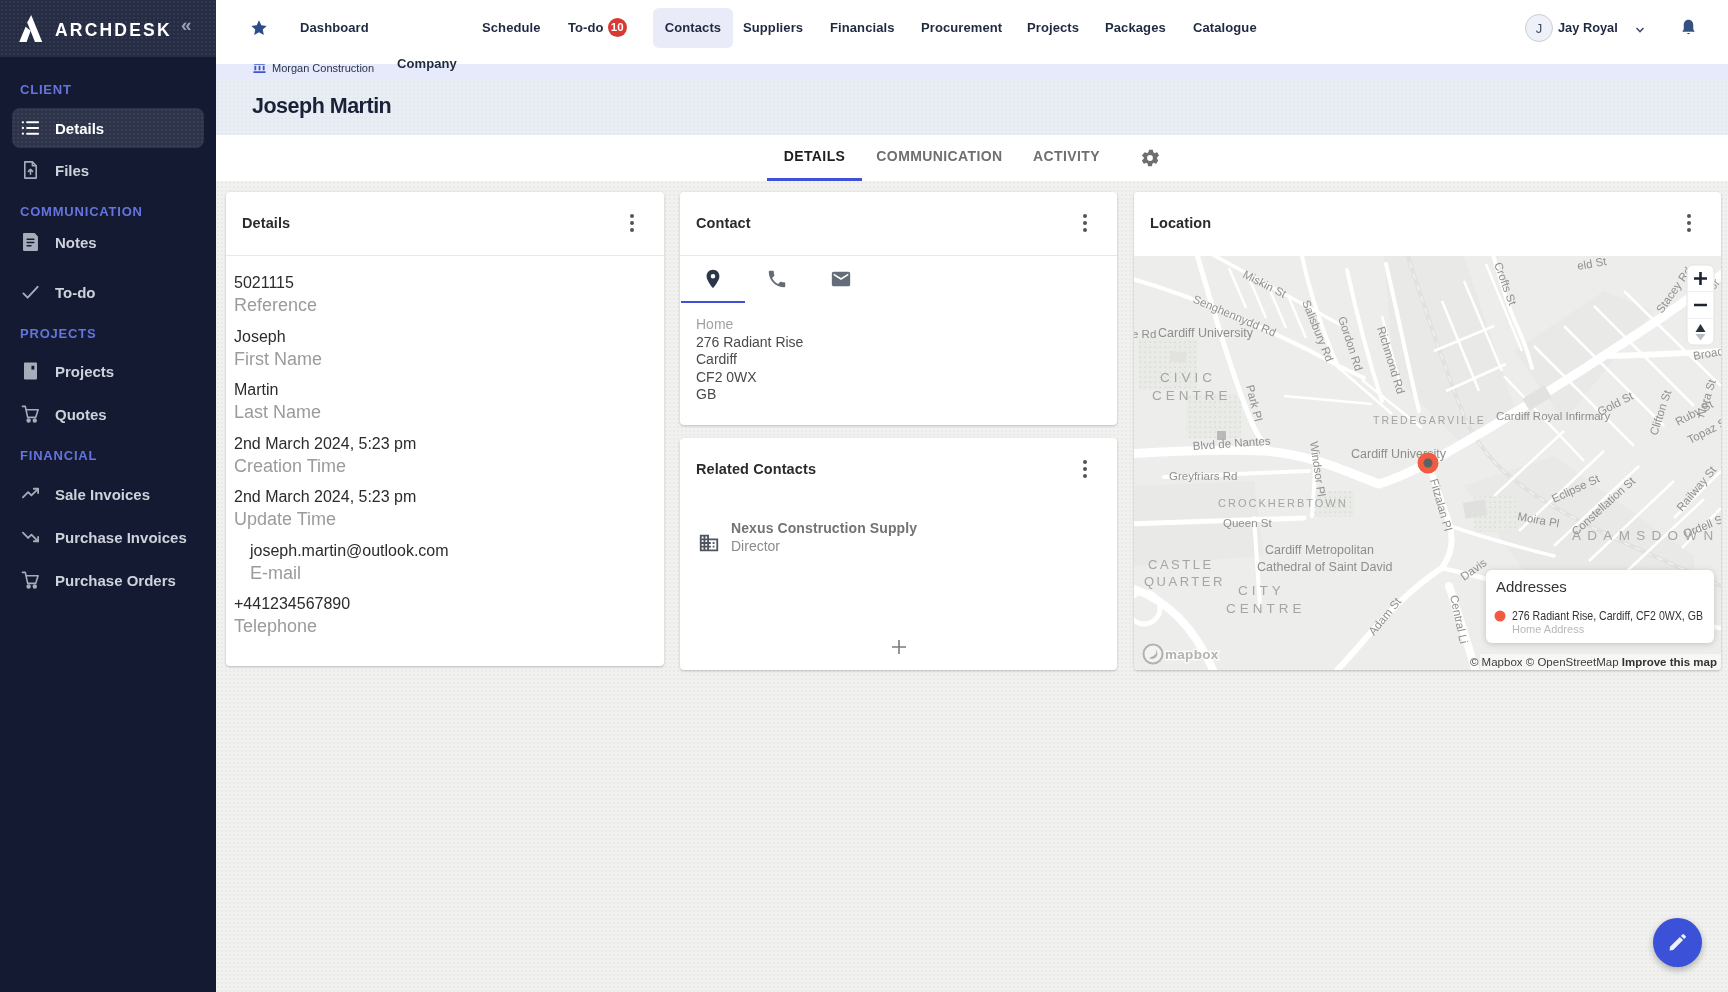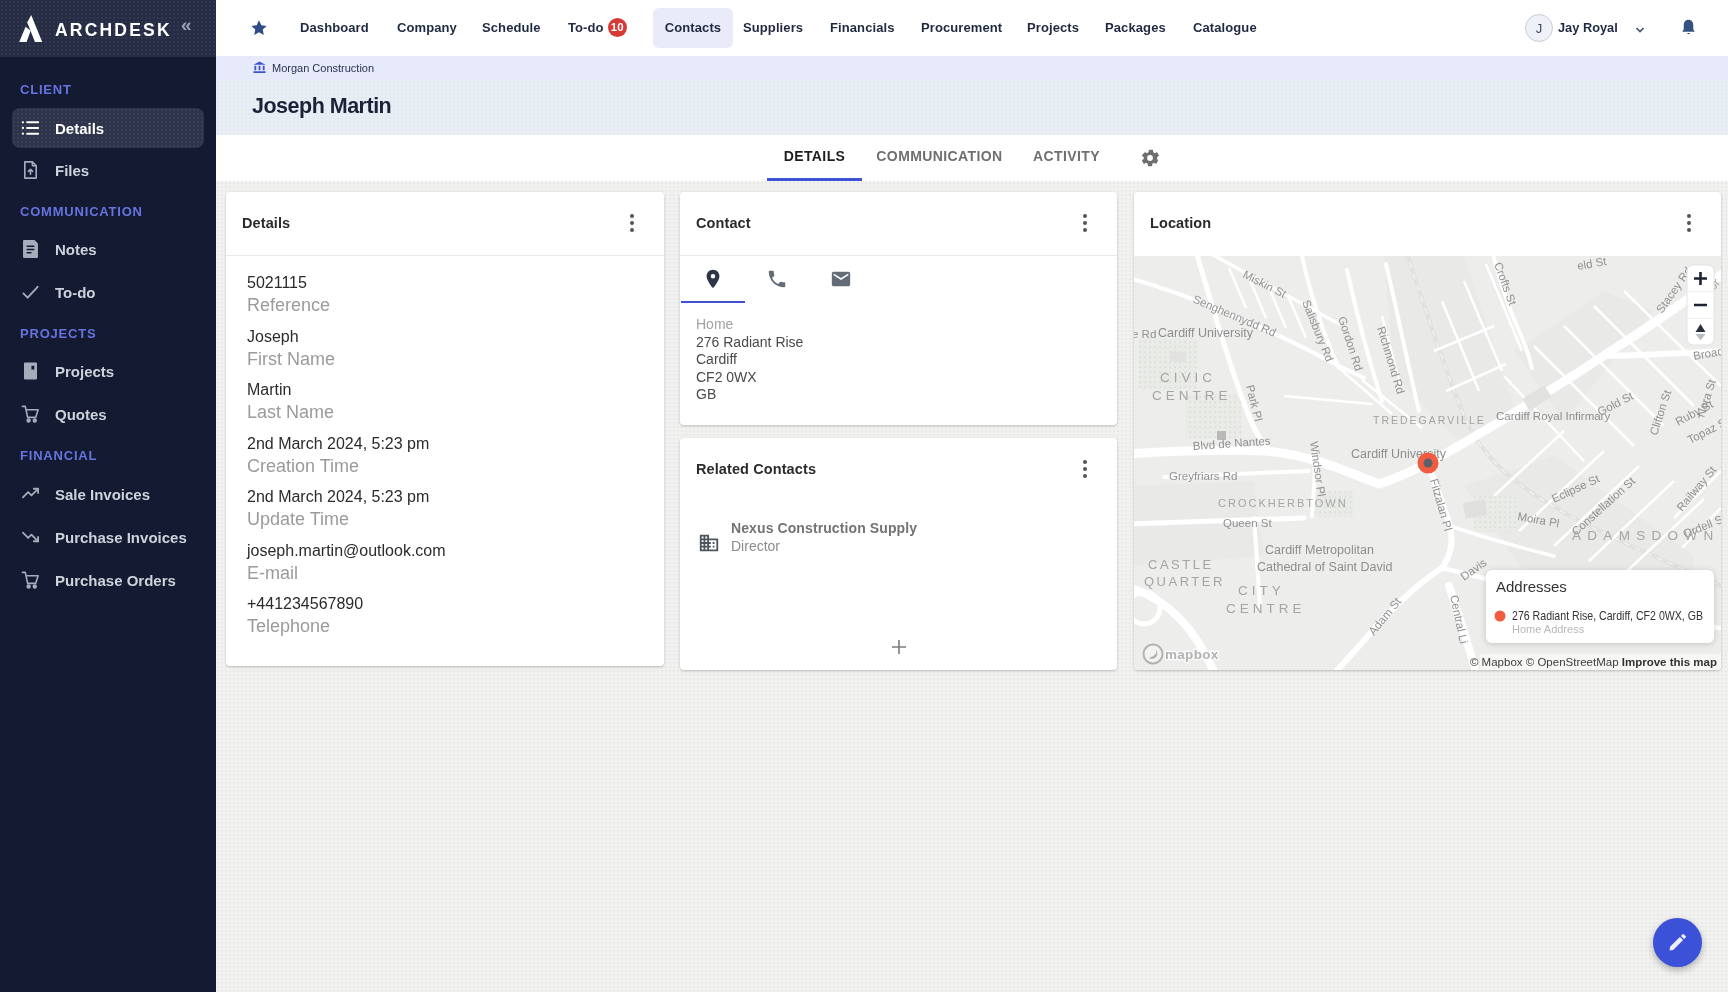--- a/index.html
+++ b/index.html
@@ -20,21 +20,21 @@
 .sb-item .ic { position:absolute; left:21px; top:50%; transform:translateY(-50%); width:19px; height:19px; }
 .sb-item .tx { position:absolute; left:55px; top:50%; transform:translateY(-50%); color:#ced2da; font-size:15px; font-weight:700; }
 .sb-item.active { left:12px; width:192px; border-radius:8px;
   background-color:#2d3349;
   background-image:radial-gradient(rgba(255,255,255,0.06) 0.8px, transparent 0.9px);
   background-size:4px 4px; }
 .sb-item.active .ic { left:9px; }
 .sb-item.active .tx { left:43px; color:#fff; }
 
 
-.topbar { position:absolute; left:216px; top:0; width:1512px; height:56px; background:#fff; z-index:4; }
+.topbar { position:absolute; left:216px; top:0; width:1512px; height:64px; background:#fff; z-index:4; }
 .nav-star { position:absolute; left:34px; top:19px; width:18px; height:18px; }
 .nav-item { position:absolute; top:0; height:56px; line-height:56px; color:#1f2940; font-size:13px; font-weight:700; white-space:nowrap; letter-spacing:0.1px; }
 .chip { position:absolute; top:8px; height:40px; line-height:40px; background:#e9ebf9; border-radius:6px; text-align:center; color:#1f2940; font-size:13px; font-weight:700; letter-spacing:0.1px; }
 .badge { display:inline-block; background:#d73a34; color:#fff; border-radius:50%; width:19px; height:19px; line-height:19px; text-align:center; font-size:11.5px; font-weight:700; vertical-align:1px; margin-left:4px;}
 .avatar { position:absolute; left:1309px; top:14px; width:28px; height:28px; border-radius:50%; background:#eef1f8; border:1px solid #c9cdd6; color:#3c4a66; font-size:13px; text-align:center; line-height:27px;}
 .uname { position:absolute; left:1342px; top:0; height:56px; line-height:56px; color:#1f2940; font-size:12.8px; font-weight:700; }
 .uchev { position:absolute; left:1419px; top:25px; width:10px; height:10px; }
 .bell { position:absolute; left:1463px; top:17px; width:19px; height:21px; }
 
 
@@ -62,21 +62,21 @@
   background-image:radial-gradient(#e9e9e7 0.7px, transparent 0.8px);
   background-size:4px 4px; z-index:1; }
 .card { position:absolute; background:#fff; border-radius:4px; box-shadow:0 1px 3px rgba(0,0,0,0.14), 0 1px 2px rgba(0,0,0,0.08); }
 .card-head { position:absolute; left:0; top:0; right:0; height:63px; }
 .card-head .ti { position:absolute; left:16px; top:23px; font-size:14.5px; font-weight:700; color:#2b2b2b; letter-spacing:0.1px; }
 .kebab { position:absolute; right:30px; top:22px; width:4px; height:18px; }
 .kebab i { display:block; width:4px; height:4px; border-radius:50%; background:#545454; margin-bottom:3px; }
 .divider { position:absolute; left:0; right:0; height:1px; background:#e9e9e9; }
 
 
-.fld { position:absolute; left:21px; }
+.fld { position:absolute; left:8px; }
 .fld .v { font-size:16px; color:#2b2b2b; }
 .fld .l { font-size:18px; color:#9b9b9b; margin-top:3px; }
 
 
 .ctab-ic { position:absolute; top:13px; width:22px; height:22px; }
 .ctab-line { position:absolute; left:1px; top:46px; width:64px; height:2px; background:#3f51d7; }
 .addr { position:absolute; left:16px; font-size:14px; color:#4a4a4a; line-height:17.5px; }
 .addr .muted { color:#a2a2a2; }
 
 
@@ -115,21 +115,21 @@
   </div>
   <div class="sb-item" style="top:150px;">
     <svg class="ic" viewBox="0 0 20 20" fill="none" stroke="#a6acba" stroke-width="1.7" stroke-linejoin="round">
       <path d="M4 1.5 H12 L16 5.5 V18.5 H4 Z"></path>
       <path d="M12 1.5 V5.5 H16"></path>
       <path d="M10 14.5 V9.5 M7.8 11.5 L10 9.3 L12.2 11.5" stroke-linecap="round"></path>
     </svg>
     <div class="tx">Files</div>
   </div>
   <div class="sb-label" style="top:204px;">COMMUNICATION</div>
-  <div class="sb-item" style="top:229px;">
+  <div class="sb-item" style="top:222px;">
     <svg class="ic" viewBox="0 0 20 20" fill="none" stroke="#a6acba" stroke-width="1.7" stroke-linejoin="round">
       <path d="M3 1.5 H14 L17 4.5 V18.5 H3 Z" fill="#a6acba"></path>
       <path d="M6.5 7 H13.5 M6.5 10.5 H13.5 M6.5 14 H10.5" stroke="#141a31" stroke-width="1.6" stroke-linecap="round"></path>
     </svg>
     <div class="tx">Notes</div>
   </div>
   <div class="sb-item" style="top:272px;">
     <svg class="ic" viewBox="0 0 20 20" fill="none" stroke="#a6acba" stroke-width="2" stroke-linecap="round" stroke-linejoin="round">
       <path d="M2.5 11.5 L7 16 L17.5 4.5"></path>
     </svg>
@@ -174,21 +174,21 @@
     </svg>
     <div class="tx">Purchase Orders</div>
   </div>
 </div>
 
 <div class="topbar">
   <svg class="nav-star" viewBox="0 0 24 24">
       <path fill="#2e4c87" d="M12 1.8 L15.1 8.3 L22.2 9.2 L17 14.1 L18.4 21.2 L12 17.7 L5.6 21.2 L7 14.1 L1.8 9.2 L8.9 8.3 Z"></path>
     </svg>
   <div class="nav-item" style="left:84px;">Dashboard</div>
-  <div class="nav-item" style="left:181px;">Company</div>
+  <div class="nav-item" style="left:181px;margin-top:36px;">Company</div>
   <div class="nav-item" style="left:266px;">Schedule</div>
   <div class="nav-item" style="left:352px;">To-do<span class="badge">10</span></div>
   <div class="chip" style="left:437px; width:80px;">Contacts</div>
   <div class="nav-item" style="left:527px;">Suppliers</div>
   <div class="nav-item" style="left:614px;">Financials</div>
   <div class="nav-item" style="left:705px;">Procurement</div>
   <div class="nav-item" style="left:811px;">Projects</div>
   <div class="nav-item" style="left:889px;">Packages</div>
   <div class="nav-item" style="left:977px;">Catalogue</div>
   <div class="avatar">J</div>
@@ -248,21 +248,21 @@
         <div class="l">Last Name</div>
       </div>
     <div class="fld" style="top:243px;">
         <div class="v">2nd March 2024, 5:23 pm</div>
         <div class="l">Creation Time</div>
       </div>
     <div class="fld" style="top:296px;">
         <div class="v">2nd March 2024, 5:23 pm</div>
         <div class="l">Update Time</div>
       </div>
-    <div class="fld" style="top:350px;">
+    <div class="fld" style="top:350px;margin-left:16px;">
         <div class="v">joseph.martin@outlook.com</div>
         <div class="l">E-mail</div>
       </div>
     <div class="fld" style="top:403px;">
         <div class="v">+441234567890</div>
         <div class="l">Telephone</div>
       </div>
   </div>
 
   <div class="card" style="left:464px; top:11px; width:437px; height:233px;">

